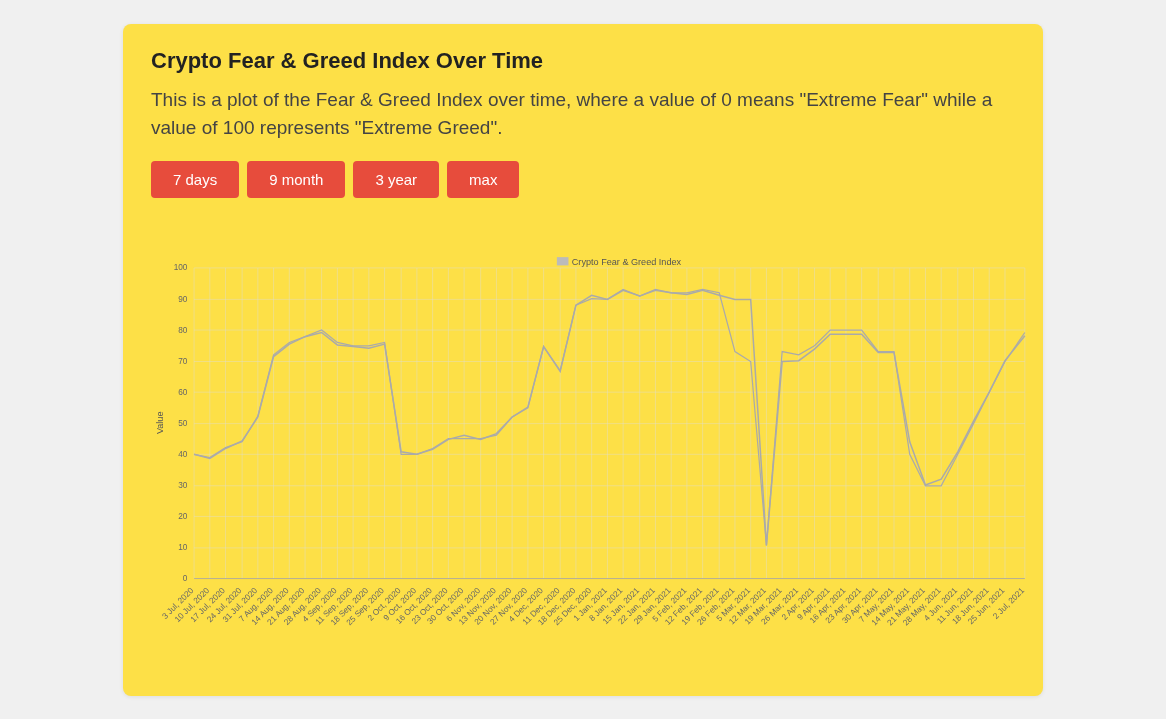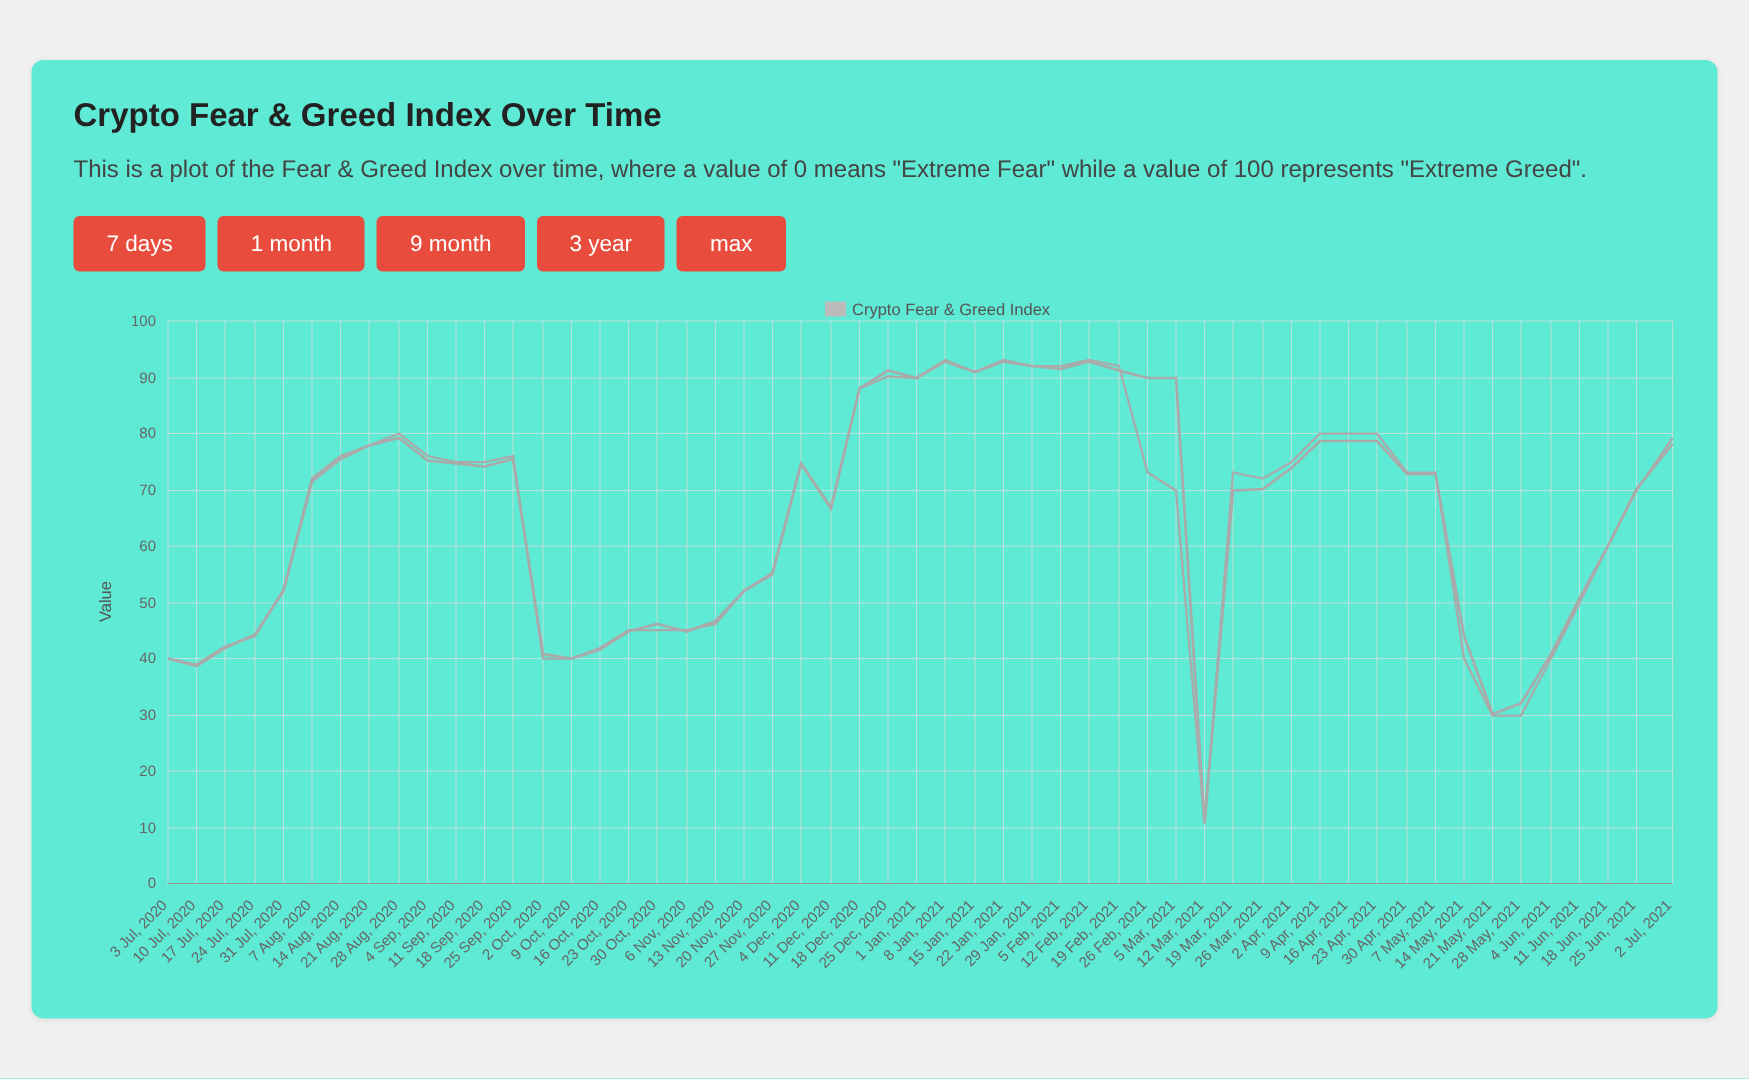--- a/index.html
+++ b/index.html
@@ -6,35 +6,35 @@
     body {
       background: #f0f0f0;
       font-family: Arial, sans-serif;
       display: flex;
       justify-content: center;
       align-items: center;
       min-height: 100vh;
       padding: 20px;
     }
     .card {
-      background: #5eead4;
+      background: #fde047;
       border-radius: 8px;
       padding: 24px 14px 20px 28px;
-      width: 1124px;
+      width: 920px;
       max-width: 100%;
       box-shadow: 0 1px 4px rgba(0,0,0,0.08);
     }
     .title {
       font-size: 22px;
       font-weight: bold;
       color: #222;
       margin-bottom: 12px;
     }
     .description {
-      font-size: 16px;
+      font-size: 19px;
       color: #444;
       margin-bottom: 18px;
       line-height: 1.5;
     }
     .btn-group {
       display: flex;
       gap: 8px;
       margin-bottom: 18px;
     }
     .btn {
@@ -59,21 +59,20 @@
   </style>
 </head>
 <body>
 
 <div class="card">
   <div class="title">Crypto Fear &amp; Greed Index Over Time</div>
   <div class="description">This is a plot of the Fear &amp; Greed Index over time, where a value of 0 means "Extreme Fear" while a value of 100 represents "Extreme Greed".</div>
 
   <div class="btn-group">
     <button class="btn">7 days</button>
-    <button class="btn">1 month</button>
     <button class="btn">9 month</button>
     <button class="btn">3 year</button>
     <button class="btn">max</button>
   </div>
 
   <div class="chart-container">
     <svg class="chart" viewBox="0 0 1060 460" preserveAspectRatio="xMidYMid meet">
 
       <defs>
         <style>

